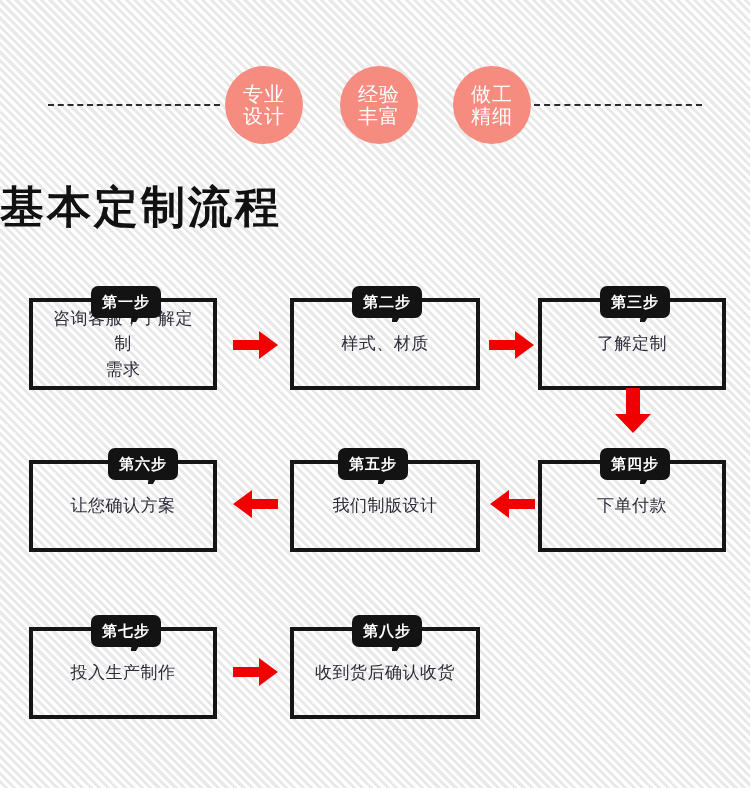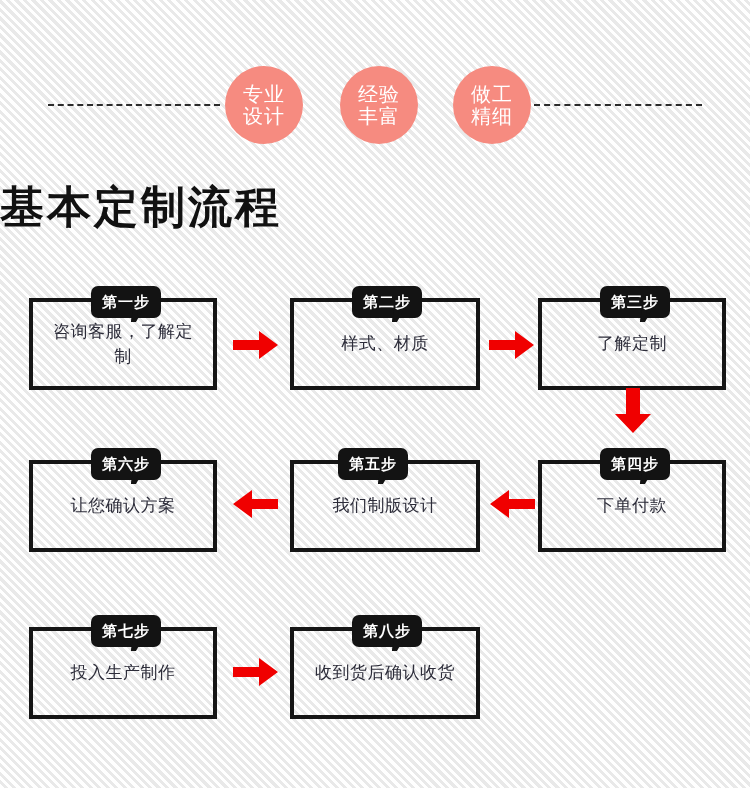--- a/index.html
+++ b/index.html
@@ -187,20 +187,21 @@
       <span>精细</span>
     </div>
   </div>
 
   <div class="title">基本定制流程</div>
 
   <div class="step row1 s1">
     <div class="step-box">
       <div>
         <div>咨询客服，了解定制</div>
+        <div>需求</div>
       </div>
     </div>
     <div class="step-badge" style="left:62px;">第一步</div>
   </div>
 
   <div class="step row1 s2">
     <div class="step-box">
       <div>
         <div>样式、材质</div>
       </div>
@@ -216,21 +217,21 @@
     </div>
     <div class="step-badge" style="left:62px;">第三步</div>
   </div>
 
   <div class="step row2 s6">
     <div class="step-box">
       <div>
         <div>让您确认方案</div>
       </div>
     </div>
-    <div class="step-badge" style="left:62px;">第六步</div>
+    <div class="step-badge" style="left:79px;">第六步</div>
   </div>
 
   <div class="step row2 s5">
     <div class="step-box">
       <div>
         <div>我们制版设计</div>
       </div>
     </div>
     <div class="step-badge" style="left:48px;">第五步</div>
   </div>

